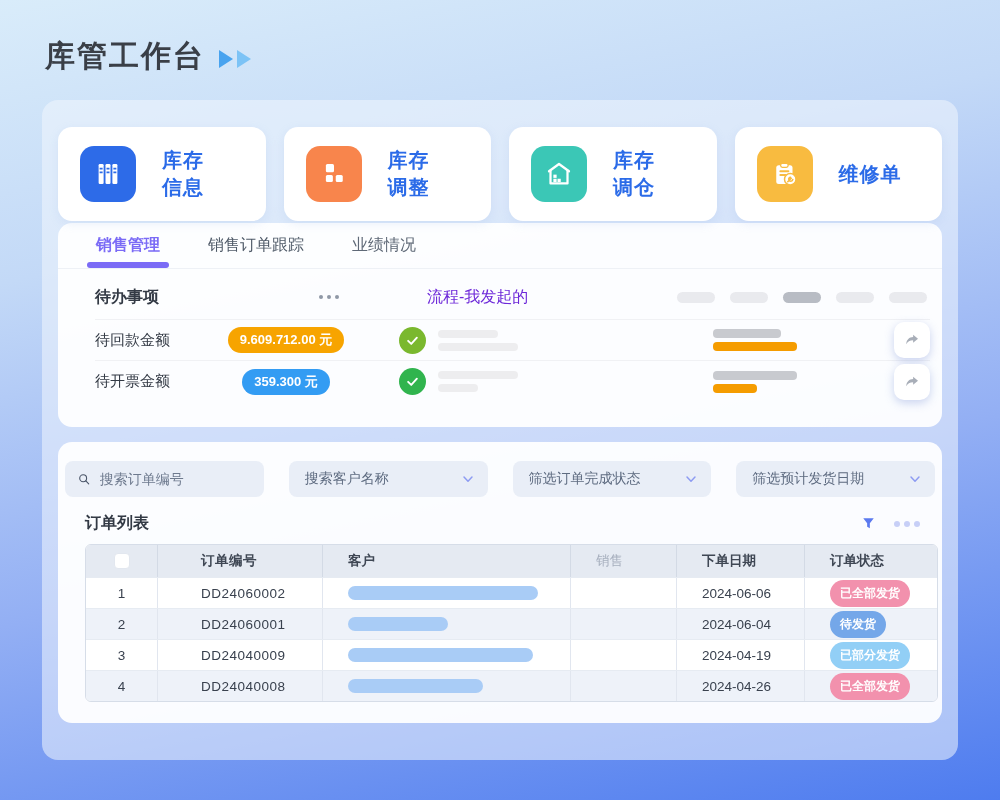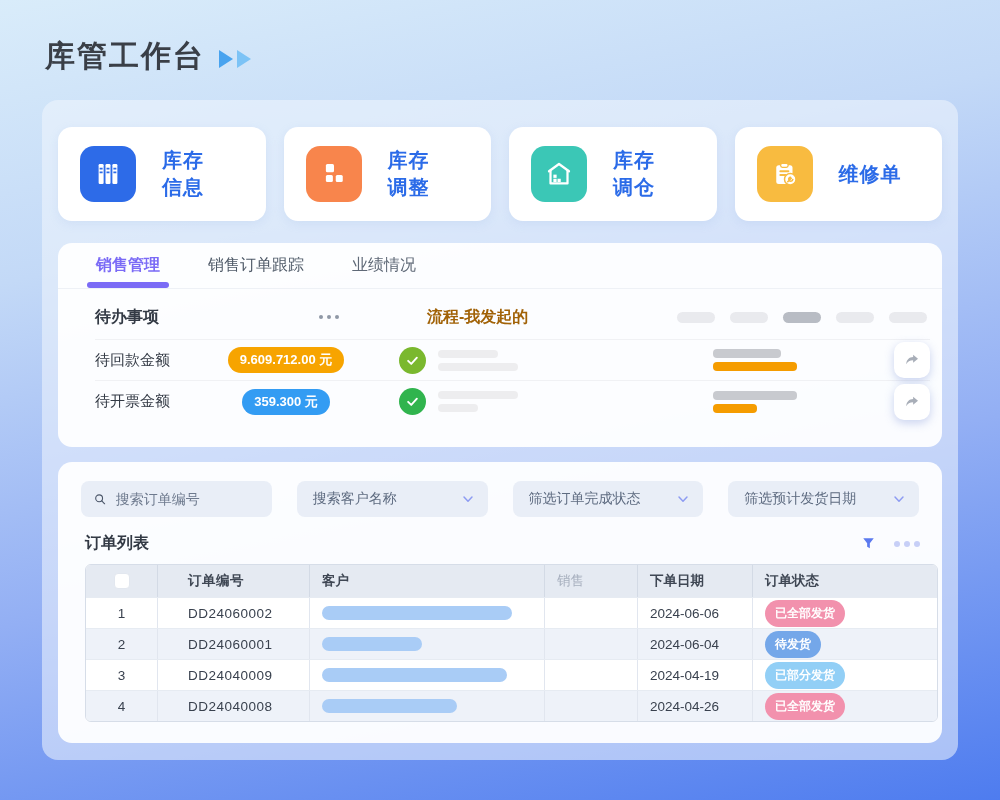--- a/index.html
+++ b/index.html
@@ -22,41 +22,41 @@
   
   .cards-row { display:flex; gap:18px; }
   .quick-card { flex:1; height:94px; background:#fff; border-radius:14px;
     display:flex; align-items:center; padding-left:22px; gap:26px;
     box-shadow:0 3px 10px rgba(150,175,230,0.18); cursor:pointer; }
   .card-icon { width:56px; height:56px; border-radius:14px; display:flex; align-items:center; justify-content:center; flex:none; }
   .card-label { color:#2B6BE8; font-size:20px; font-weight:700; line-height:1.35; white-space:pre-line; letter-spacing:1px; }
 
   
   .panel { background:rgba(255,255,255,0.93); border-radius:14px; }
-  .panel-top { margin-top:22px; height:204px; }
+  .panel-top { margin-top:2px; height:204px; }
   .panel-bottom { margin-top:15px; height:281px; }
 
   
   .tabs-row { height:46px; display:flex; align-items:center; gap:48px; padding:0 38px;
     border-bottom:1px solid #EEF1F6; }
   .tab { font-size:16px; color:#4F5A68; cursor:pointer; position:relative; height:100%;
     display:flex; align-items:center; font-weight:500; }
   .tab.inactive-2 { color:#5F6977; }
   .tab.active { color:#7B6BF6; font-weight:700; }
   .tab.active::after { content:""; position:absolute; left:-9px; right:-9px; bottom:0;
     height:6px; border-radius:3px; background:#7B6BF6; }
 
   
   .todo-content { padding:12px 12px 0 37px; }
   .todo-header { display:flex; align-items:center; height:32px; padding-right:3px; }
   .todo-title-box { width:248px; display:flex; align-items:center; justify-content:space-between; }
   .todo-title { font-size:16px; font-weight:700; color:#333A45; }
   .dots { display:flex; gap:4px; cursor:pointer; padding:4px; }
   .dots i { width:4px; height:4px; border-radius:50%; background:#8F98A6; display:block; }
-  .process-title { font-size:16px; font-weight:700; color:#a16207; margin-left:84px; }
+  .process-title { font-size:16px; font-weight:400; color:#6d28d9; margin-left:84px; }
   .pill-row { margin-left:auto; display:flex; gap:15px; }
   .pill { width:38px; height:11px; border-radius:6px; background:#E9EAEE; }
   .pill.active { background:#B8BCC4; }
   .todo-divider { height:1px; background:#F0F1F4; margin-top:6px; }
   .todo-row { display:flex; align-items:center; height:41px; position:relative; border-bottom:1px solid #F0F1F4; }
   .todo-row:last-child { border-bottom:none; }
   .todo-label { width:132px; font-size:15px; color:#333A45; }
   .badge-box { width:118px; display:flex; justify-content:center; }
   .amount-badge { color:#fff; font-size:13px; font-weight:700; padding:4px 12px; border-radius:999px; white-space:nowrap; }
   .mid-group { display:flex; align-items:center; margin-left:54px; }
@@ -65,36 +65,36 @@
   .check-green-2 { background:#30B44E; }
   .skel-stack { display:flex; flex-direction:column; gap:5px; margin-left:12px; }
   .skel { height:8px; border-radius:4px; background:#EDEDEF; }
   .right-group { position:absolute; right:133px; display:flex; flex-direction:column; gap:4px; }
   .rg-gray { height:9px; border-radius:4px; background:#C8CACF; }
   .rg-orange { height:9px; border-radius:4px; background:#F59C00; }
   .share-btn { position:absolute; right:0px; width:36px; height:36px; background:#fff; border-radius:10px;
     box-shadow:0 3px 10px rgba(140,160,220,0.45); display:flex; align-items:center; justify-content:center; cursor:pointer; }
 
   
-  .filters-row { display:flex; gap:25px; padding:19px 23px 0; }
+  .filters-row { display:flex; gap:25px; padding:19px 7px 0; }
   .filter { flex:1; height:36px; background:#E9EEF7; border-radius:8px; display:flex;
     align-items:center; padding:0 12px; font-size:14px; color:#5E6B80; cursor:pointer; }
   .filter input { border:none; outline:none; background:transparent; font-size:14px; color:#5E6B80;
     font-family:inherit; width:100%; margin-left:8px; }
   .filter input::placeholder { color:#6E7A8E; }
   .filter .sel-label { flex:1; margin-left:4px; }
 
   
   .list-title-row { display:flex; align-items:center; padding:16px 18px 0 27px; }
   .list-title { font-size:16px; font-weight:700; color:#333A45; }
   .list-tools { margin-left:auto; display:flex; align-items:center; gap:14px; }
   .dots-lav i { background:#C7CFF7; width:6px; height:6px; }
 
   .order-table { margin:10px 2px 0 27px; width:853px; border:1px solid #D6DDE8; border-radius:6px; overflow:hidden; background:#fff; }
-  .t-row { display:grid; grid-template-columns:72px 152px 235px 93px 115px 184px; align-items:center; height:31px; }
+  .t-row { display:grid; grid-template-columns:72px 152px 235px 93px 115px 184px; align-items:center; height:31px;gap:13px; }
   .t-head { background:#E5EAF2; font-size:13.5px; color:#3F4754; font-weight:700; height:32px; }
   .t-head .cell { border-right:1px solid #D3DAE5; }
   .cell { height:100%; display:flex; align-items:center; padding-left:12px; border-right:1px solid #E1E6EF; }
   .cell:last-child { border-right:none; }
   .cell.center { justify-content:center; padding-left:0; }
   .cell.order-no { padding-left:30px; letter-spacing:0.5px; }
   .head-sales { color:#A7AFBE; font-weight:500; }
   .t-body .t-row { font-size:13.5px; color:#39414E; border-top:1px solid #E6EBF2; cursor:pointer; }
   .t-body .t-row.alt { background:#EEF2F9; }
   .checkbox { width:16px; height:16px; background:#fff; border:1px solid #E2E7EF; border-radius:4px; cursor:pointer; }

